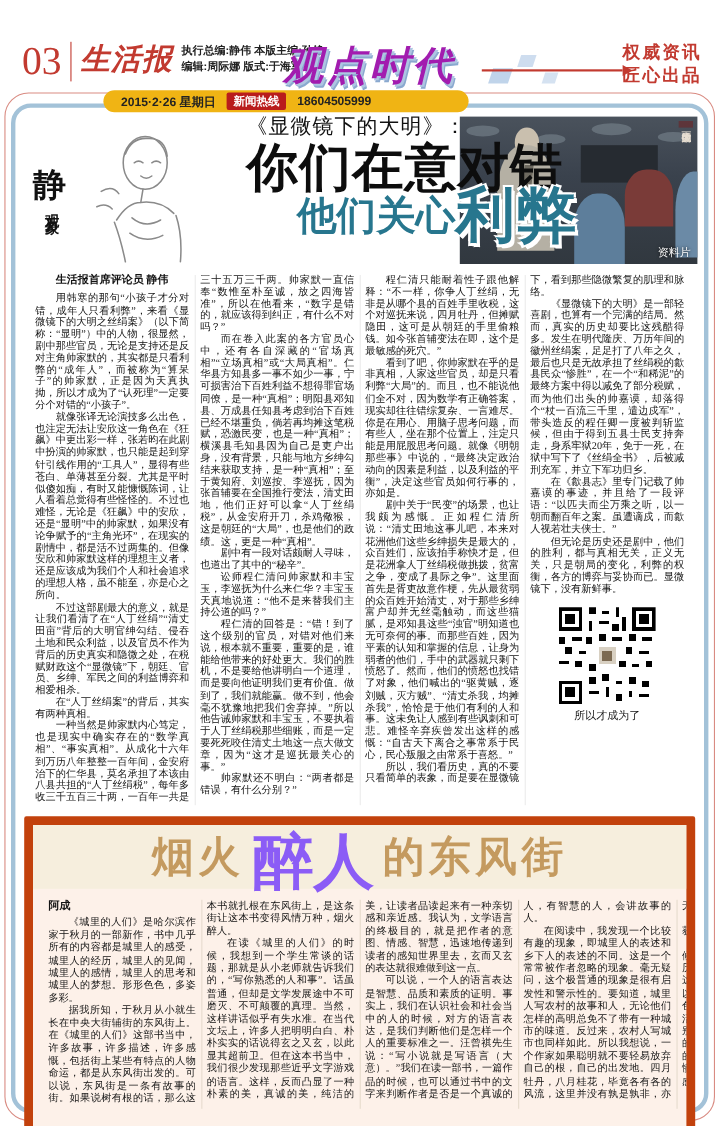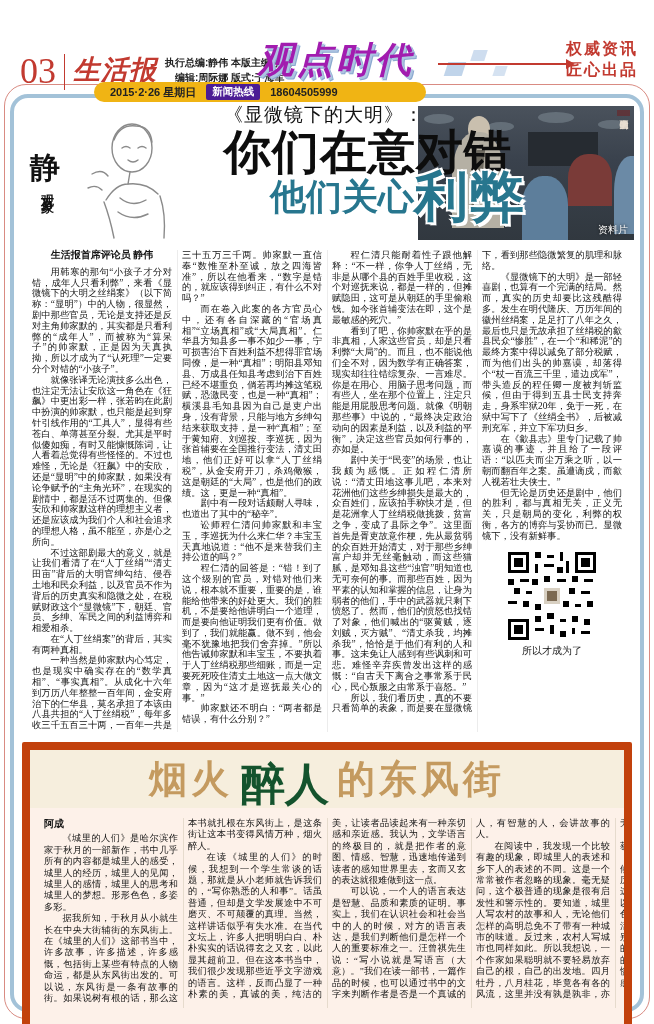--- a/index.html
+++ b/index.html
@@ -6,42 +6,42 @@
   html,body { width:654px; height:1024px; background:#fff; overflow:hidden; }
   body { position:relative; font-family:"Liberation Sans", sans-serif; color:#1a1a1a; }
 
   
   .red-frame { position:absolute; left:4px; right:4px; top:84px; bottom:5px;
     border:1.5px solid #d98b82; border-radius:22px; }
   .content-box { position:absolute; left:10px; right:10px; top:94px; bottom:12px;
     border:4px solid #a3c2d8; border-radius:18px; background:#fff; }
 
   
-  .logo-block { position:absolute; left:20px; top:52px; display:flex; align-items:flex-start; gap:8px;text-align:center; }
+  .logo-block { position:absolute; left:20px; top:36px; display:flex; align-items:flex-start; gap:8px; }
   .pageno { font-family:"Liberation Serif", serif; font-size:36px; line-height:38px; color:#c23a30; }
   .logo-divider { width:1px; height:36px; background:#c23a30; margin-top:2px; }
   .masthead { font-family:"Liberation Serif", serif; font-size:27px; line-height:36px;
     color:#c23a30; font-weight:bold; font-style:italic; letter-spacing:1px; }
   .credits { font-size:10px; line-height:15px; color:#222; margin-top:3px; font-weight:bold; }
   .section-art { position:absolute; left:258px; top:36px; width:300px; height:48px; }
   .section-title { font-size:36px; font-weight:900; font-style:italic; letter-spacing:3px;
     color:#a21caf; text-shadow:2px 2px 0 #aec5e2, 3px 3px 0 #8aa9cf; white-space:nowrap; }
   .deco-sq { position:absolute; background:#b9cfe8; transform:skewX(-18deg); }
   .sq1 { width:18px; height:14px; left:188px; top:26px; opacity:.9; }
   .sq2 { width:14px; height:11px; left:214px; top:14px; opacity:.7; }
   .sq3 { width:12px; height:10px; left:236px; top:30px; opacity:.6; }
   .red-arrow { position:absolute; left:180px; top:27px; width:128px; height:2px; background:#c23a30; }
   .red-arrow::after { content:""; position:absolute; right:-9px; top:-4px;
     border-left:9px solid #c23a30; border-top:5px solid transparent; border-bottom:5px solid transparent; }
   .slogan { position:absolute; right:16px; top:38px; text-align:left; color:#c23a30;
     font-size:16px; line-height:21px; font-weight:900; letter-spacing:2px; }
   .date-pill { position:absolute; left:94px; top:82px; height:20px; min-width:332px;
     background:#f0b414; border-radius:10px; display:flex; align-items:center; gap:10px;
     padding:0 16px; font-size:11px; font-weight:bold; color:#222; z-index:5; }
-  .hotline-badge { background:#4c1d95; color:#fff; font-size:10.5px; padding:1px 6px; border-radius:2px;text-align:right; }
+  .hotline-badge { background:#b91c1c; color:#fff; font-size:10.5px; padding:1px 6px; border-radius:2px;text-align:right; }
 
   
   .columnist { position:absolute; left:12px; top:16px; width:170px; height:128px; }
   .col-big-char { position:absolute; left:4px; top:34px; font-size:30px; font-weight:900; color:#111;
     font-family:"Liberation Serif", serif; }
   .col-rest { position:absolute; left:12px; top:70px; writing-mode:vertical-rl; font-size:13px;
     font-weight:bold; letter-spacing:3px; color:#111; font-family:"Liberation Serif", serif; }
   .caricature { position:absolute; left:44px; top:0; }
   .headline-block { position:absolute; left:210px; top:4px; width:430px; z-index:3; }
   .kicker { font-size:19px; letter-spacing:1px; color:#111; font-family:"Liberation Serif", serif; }
@@ -83,21 +83,21 @@
   .qr-block { break-inside:avoid; text-align:center; margin-top:10px; }
   .qr-caption { font-size:10px; margin-top:4px; text-align:center; }
 
   
   .bottom-box { position:absolute; left:8px; right:8px; top:644px; height:304px;
     border:8px solid #c2410c; border-radius:2px; background:#fdf1e9; overflow:hidden; }
   .bottom-title { height:58px; background:#f6eedd; display:flex; justify-content:center;
     align-items:center; gap:8px; overflow:visible; }
   .bt-part { font-size:38px; font-weight:900; color:#c49a5f; letter-spacing:4px;
     font-family:"Liberation Serif", serif; }
-  .bt-emph { font-size:44px; font-weight:900; color:#14532d; margin-top:10px;
+  .bt-emph { font-size:55px; font-weight:900; color:#8b5cf6; margin-top:10px;
     font-family:"Liberation Serif", serif; }
   .bottom-body { padding:10px 14px 0 14px; height:200px; column-count:4; column-gap:10px;
     column-fill:auto; column-rule:1px solid #e6dbcd; font-family:"Liberation Serif", serif;
     font-size:9.2px; line-height:11.4px; text-align:justify; color:#141414; }
   .bottom-body p { text-indent:2em; margin:0; }
   .byline2 { text-indent:0 !important; font-weight:bold; font-size:10px;
     margin-bottom:4px !important; }
 </style>
 </head>
 <body>
@@ -181,21 +181,21 @@
     <p>用韩寒的那句“小孩子才分对错，成年人只看利弊”，来看《显微镜下的大明之丝绢案》（以下简称：“显明”）中的人物，很显然，剧中那些官员，无论是支持还是反对主角帅家默的，其实都是只看利弊的“成年人”，而被称为“算呆子”的帅家默，正是因为天真执拗，所以才成为了“认死理”一定要分个对错的“小孩子”。</p>
     <p>就像张译无论演技多么出色，也注定无法让安欣这一角色在《狂飙》中更出彩一样，张若昀在此剧中扮演的帅家默，也只能是起到穿针引线作用的“工具人”，显得有些苍白、单薄甚至分裂。尤其是平时似傻如痴，有时又能慷慨陈词，让人看着总觉得有些怪怪的。不过也难怪，无论是《狂飙》中的安欣，还是“显明”中的帅家默，如果没有论争赋予的“主角光环”，在现实的剧情中，都是活不过两集的。但像安欣和帅家默这样的理想主义者，还是应该成为我们个人和社会追求的理想人格，虽不能至，亦是心之所向。</p>
     <p>不过这部剧最大的意义，就是让我们看清了在“人丁丝绢”“清丈田亩”背后的大明官绅勾结、侵吞土地和民众利益，以及官员不作为背后的历史真实和隐微之处，在税赋财政这个“显微镜”下，朝廷、官员、乡绅、军民之间的利益博弈和相爱相杀。</p>
     <p>在“人丁丝绢案”的背后，其实有两种真相。</p>
     <p>一种当然是帅家默内心笃定，也是现实中确实存在的“数学真相”、“事实真相”。从成化十六年到万历八年整整一百年间，金安府治下的仁华县，莫名承担了本该由八县共担的“人丁丝绢税”，每年多收三千五百三十两，一百年一共是三十五万三千两。帅家默一直信奉“数惟至朴至诚，放之四海皆准”，所以在他看来，“数字是错的，就应该得到纠正，有什么不对吗？”</p>
     <p>而在卷入此案的各方官员心中，还有各自深藏的“官场真相”“立场真相”或“大局真相”。仁华县方知县多一事不如少一事，宁可损害治下百姓利益不想得罪官场同僚，是一种“真相”；明阳县邓知县、万成县任知县考虑到治下百姓已经不堪重负，倘若再均摊这笔税赋，恐激民变，也是一种“真相”；横溪县毛知县因为自己是吏户出身，没有背景，只能与地方乡绅勾结来获取支持，是一种“真相”；至于黄知府、刘巡按、李巡抚，因为张首辅要在全国推行变法，清丈田地，他们正好可以拿“人丁丝绢税”，从金安府开刀，杀鸡儆猴，这是朝廷的“大局”，也是他们的政绩。这，更是一种“真相”。</p>
     <p>剧中有一段对话颇耐人寻味，也道出了其中的“秘辛”。</p>
     <p>讼师程仁清问帅家默和丰宝玉，李巡抚为什么来仁华？丰宝玉天真地说道：“他不是来替我们主持公道的吗？”</p>
     <p>程仁清的回答是：“错！到了这个级别的官员，对错对他们来说，根本就不重要，重要的是，谁能给他带来的好处更大。我们的胜机，不是要给他讲明白一个道理，而是要向他证明我们更有价值。做到了，我们就能赢。做不到，他会毫不犹豫地把我们舍弃掉。”所以他告诫帅家默和丰宝玉，不要执着于人丁丝绢税那些细账，而是一定要死死咬住清丈土地这一点大做文章，因为“这才是巡抚最关心的事。”</p>
     <p>帅家默还不明白：“两者都是错误，有什么分别？”</p>
-    <p>程仁清只能耐着性子跟他解释：“不一样，你争人丁丝绢，无非是从哪个县的百姓手里收税，这个对巡抚来说，都是一样的，但摊赋隐田，这可是从朝廷的手里偷粮钱。如今张首辅变法在即，这个是最敏感的死穴。”</p>
+    <p>程仁清只能耐着性子跟他解释：“不一样，你争人丁丝绢，无非是从哪个县的百姓手里收税，这个对巡抚来说，四月牡丹，但摊赋隐田，这可是从朝廷的手里偷粮钱。如今张首辅变法在即，这个是最敏感的死穴。”</p>
     <p>看到了吧，你帅家默在乎的是非真相，人家这些官员，却是只看利弊“大局”的。而且，也不能说他们全不对，因为数学有正确答案，现实却往往错综复杂、一言难尽。你是在用心、用脑子思考问题，而有些人，坐在那个位置上，注定只能是用屁股思考问题。就像《明朝那些事》中说的，“最终决定政治动向的因素是利益，以及利益的平衡”，决定这些官员如何行事的，亦如是。</p>
     <p>剧中关于“民变”的场景，也让我颇为感慨。正如程仁清所说：“清丈田地这事儿吧，本来对花洲他们这些乡绅损失是最大的，众百姓们，应该拍手称快才是，但是花洲拿人丁丝绢税做挑拨，贫富之争，变成了县际之争”。这里面首先是胥吏故意作梗，先从最贫弱的众百姓开始清丈，对于那些乡绅富户却并无丝毫触动，而这些猫腻，是邓知县这些“浊官”明知道也无可奈何的事。而那些百姓，因为平素的认知和掌握的信息，让身为弱者的他们，手中的武器就只剩下愤怒了。然而，他们的愤怒也找错了对象，他们喊出的“驱黄贼，逐刘贼，灭方贼”、“清丈杀我，均摊杀我”，恰恰是于他们有利的人和事。这未免让人感到有些讽刺和可悲。难怪辛弃疾曾发出这样的感慨：“自古天下离合之事常系于民心，民心叛服之由常系于喜怒。”</p>
     <p>所以，我们看历史，真的不要只看简单的表象，而是要在显微镜下，看到那些隐微繁复的肌理和脉络。</p>
     <p>《显微镜下的大明》是一部轻喜剧，也算有一个完满的结局。然而，真实的历史却要比这残酷得多。发生在明代隆庆、万历年间的徽州丝绢案，足足打了八年之久，最后也只是无故承担了丝绢税的歙县民众“惨胜”，在一个“和稀泥”的最终方案中得以减免了部分税赋，而为他们出头的帅嘉谟，却落得个“杖一百流三千里，遣边戍军”，带头造反的程任卿一度被判斩监候，但由于得到五县士民支持奔走，身系牢狱20年，免于一死，在狱中写下了《丝绢全书》，后被减刑充军，并立下军功归乡。</p>
     <p>在《歙县志》里专门记载了帅嘉谟的事迹，并且给了一段评语：“以匹夫而尘万乘之听，以一朝而翻百年之案。虽遭谪戍，而歙人视若壮夫侠士。”</p>
     <p>但无论是历史还是剧中，他们的胜利，都与真相无关，正义无关，只是朝局的变化，利弊的权衡，各方的博弈与妥协而已。显微镜下，没有新鲜事。</p>
     <div class="qr-block">
       <svg width="88" height="88" viewBox="0 0 29 29" shape-rendering="crispEdges">
         <rect width="29" height="29" fill="#fff"></rect>
         <g fill="#000">

